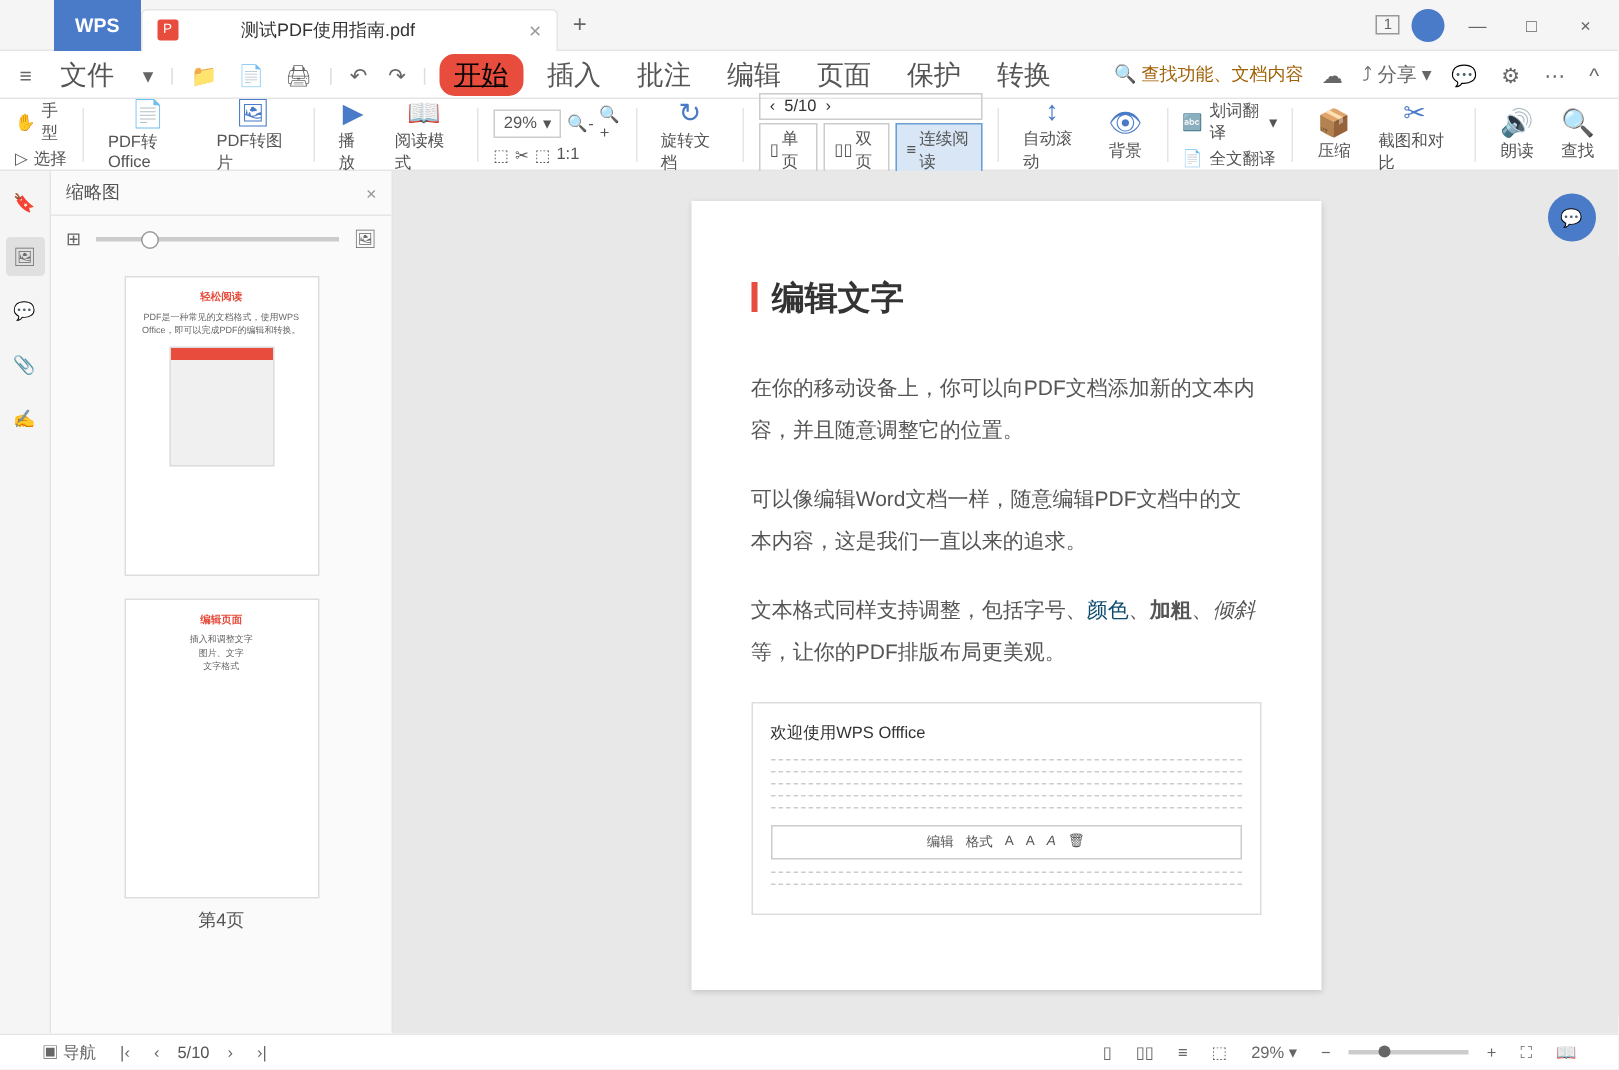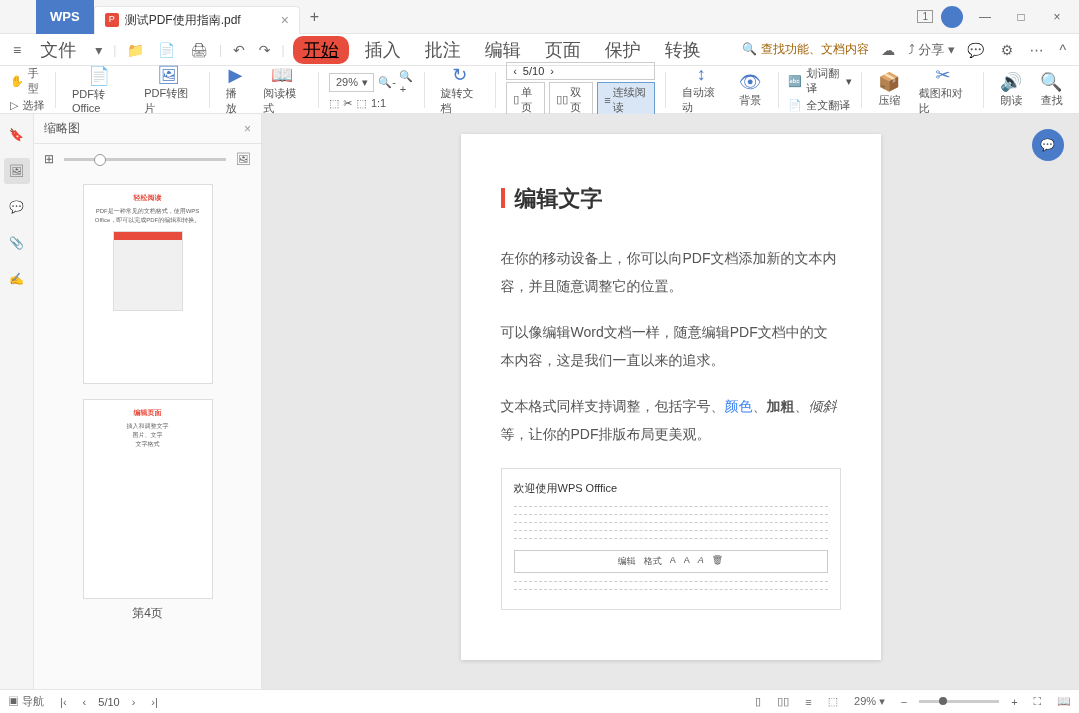--- a/index.html
+++ b/index.html
@@ -1,21 +1,21 @@
 <!DOCTYPE html>
 <html><head>
 <meta charset="utf-8">
 <style>
 * { box-sizing: border-box; margin: 0; padding: 0; font-family: "Microsoft YaHei", sans-serif; }
 body { width: 1079px; height: 713px; background: #fff; font-size: 12px; color: #333; overflow: hidden; display: flex; flex-direction: column; }
 
 
 .titlebar { height: 34px; background: #f5f5f5; display: flex; align-items: center; border-bottom: 1px solid #e5e5e5; padding-left: 36px; }
 .wps-logo { background: #4a7bc8; color: #fff; padding: 0 14px; height: 34px; display: flex; align-items: center; font-weight: bold; font-size: 13px; }
-.tab { display: flex; align-items: center; background: #fff; height: 28px; margin-top: 6px; padding: 0 10px; border-radius: 4px 4px 0 0; border: 1px solid #e5e5e5; border-bottom: none; }
+.tab { display: flex; align-items: center; background: #fff; height: 28px; margin-top: 6px; padding: 0 10px; border-radius: 4px 4px 0 0; border: 1px solid #e5e5e5; border-bottom: none; gap: 36px; }
 .tab .pdf-icon { width: 14px; height: 14px; background: #e74c3c; border-radius: 2px; margin-right: 6px; position: relative; }
 .tab .pdf-icon::after { content: "P"; color: #fff; font-size: 9px; position: absolute; top: 1px; left: 4px; }
 .tab-close { margin-left: 40px; color: #999; cursor: pointer; font-size: 14px; }
 .new-tab { margin-left: 10px; color: #666; font-size: 16px; cursor: pointer; }
 .titlebar-right { margin-left: auto; display: flex; align-items: center; gap: 8px; padding-right: 8px; }
 .titlebar-right .win-btn { width: 28px; height: 28px; display: flex; align-items: center; justify-content: center; color: #666; cursor: pointer; }
 .avatar { width: 22px; height: 22px; border-radius: 50%; background: #4a7bc8; }
 .badge-1 { border: 1px solid #999; padding: 0 4px; font-size: 10px; color: #666; }
 
 
@@ -57,32 +57,32 @@
 .thumb-page .red-title { color: #e74c3c; font-size: 7px; font-weight: bold; margin-bottom: 4px; }
 .thumb-page .mini-img { width: 70px; height: 80px; background: #f0f0f0; border: 1px solid #ddd; margin: 6px auto; }
 .thumb-page .mini-red { width: 100%; height: 8px; background: #e74c3c; }
 .thumb-label { margin-top: 6px; color: #555; font-size: 12px; }
 
 .doc-view { flex: 1; background: #e8e8e8; overflow: auto; padding: 20px 40px; position: relative; }
 .page { width: 420px; background: #fff; margin: 0 auto; padding: 50px 40px; box-shadow: 0 1px 4px rgba(0,0,0,0.15); }
 .page h2 { font-size: 22px; color: #333; margin-bottom: 30px; }
 .page h2::before { content: ""; display: inline-block; width: 4px; height: 20px; background: #e74c3c; margin-right: 10px; vertical-align: -2px; }
 .page p { font-size: 14px; line-height: 2; color: #555; margin-bottom: 18px; }
-.page .red-txt { color: #3b82f6; }
+.page .red-txt { color: #0c4a6e; }
 .page .bold-txt { font-weight: bold; }
 .page .italic-txt { font-style: italic; }
 .embed-doc { border: 1px solid #ddd; margin-top: 20px; padding: 12px; font-size: 8px; color: #888; }
 .embed-doc .emb-title { font-size: 11px; color: #333; margin-bottom: 10px; }
 .embed-doc .emb-toolbar { border: 1px solid #ccc; padding: 4px; display: flex; gap: 8px; justify-content: center; margin: 8px 0; font-size: 9px; color: #555; }
 .embed-doc .emb-line { border-top: 1px dashed #ccc; height: 4px; margin: 4px 0; }
 
 .float-btn { position: absolute; right: 15px; top: 15px; width: 32px; height: 32px; background: #4a7bc8; border-radius: 50%; display: flex; align-items: center; justify-content: center; color: #fff; cursor: pointer; }
 
 
-.statusbar { height: 24px; border-top: 1px solid #e5e5e5; display: flex; align-items: center; padding: 0 4px; gap: 8px; font-size: 11px; color: #555; justify-content: space-between; }
+.statusbar { height: 24px; border-top: 1px solid #e5e5e5; display: flex; align-items: center; padding: 0 24px; gap: 8px; font-size: 11px; color: #555; justify-content: space-between; }
 .statusbar-right { margin-left: auto; display: flex; align-items: center; gap: 8px; }
 .sb-btn { padding: 0 4px; cursor: pointer; color: #666; }
 .sb-slider { width: 80px; height: 3px; background: #ccc; position: relative; }
 .sb-slider::after { content: ""; position: absolute; width: 8px; height: 8px; background: #666; border-radius: 50%; top: -3px; left: 20px; }
 </style>
 </head>
 <body>
 
 <div class="titlebar">
   <div class="wps-logo">WPS</div>

